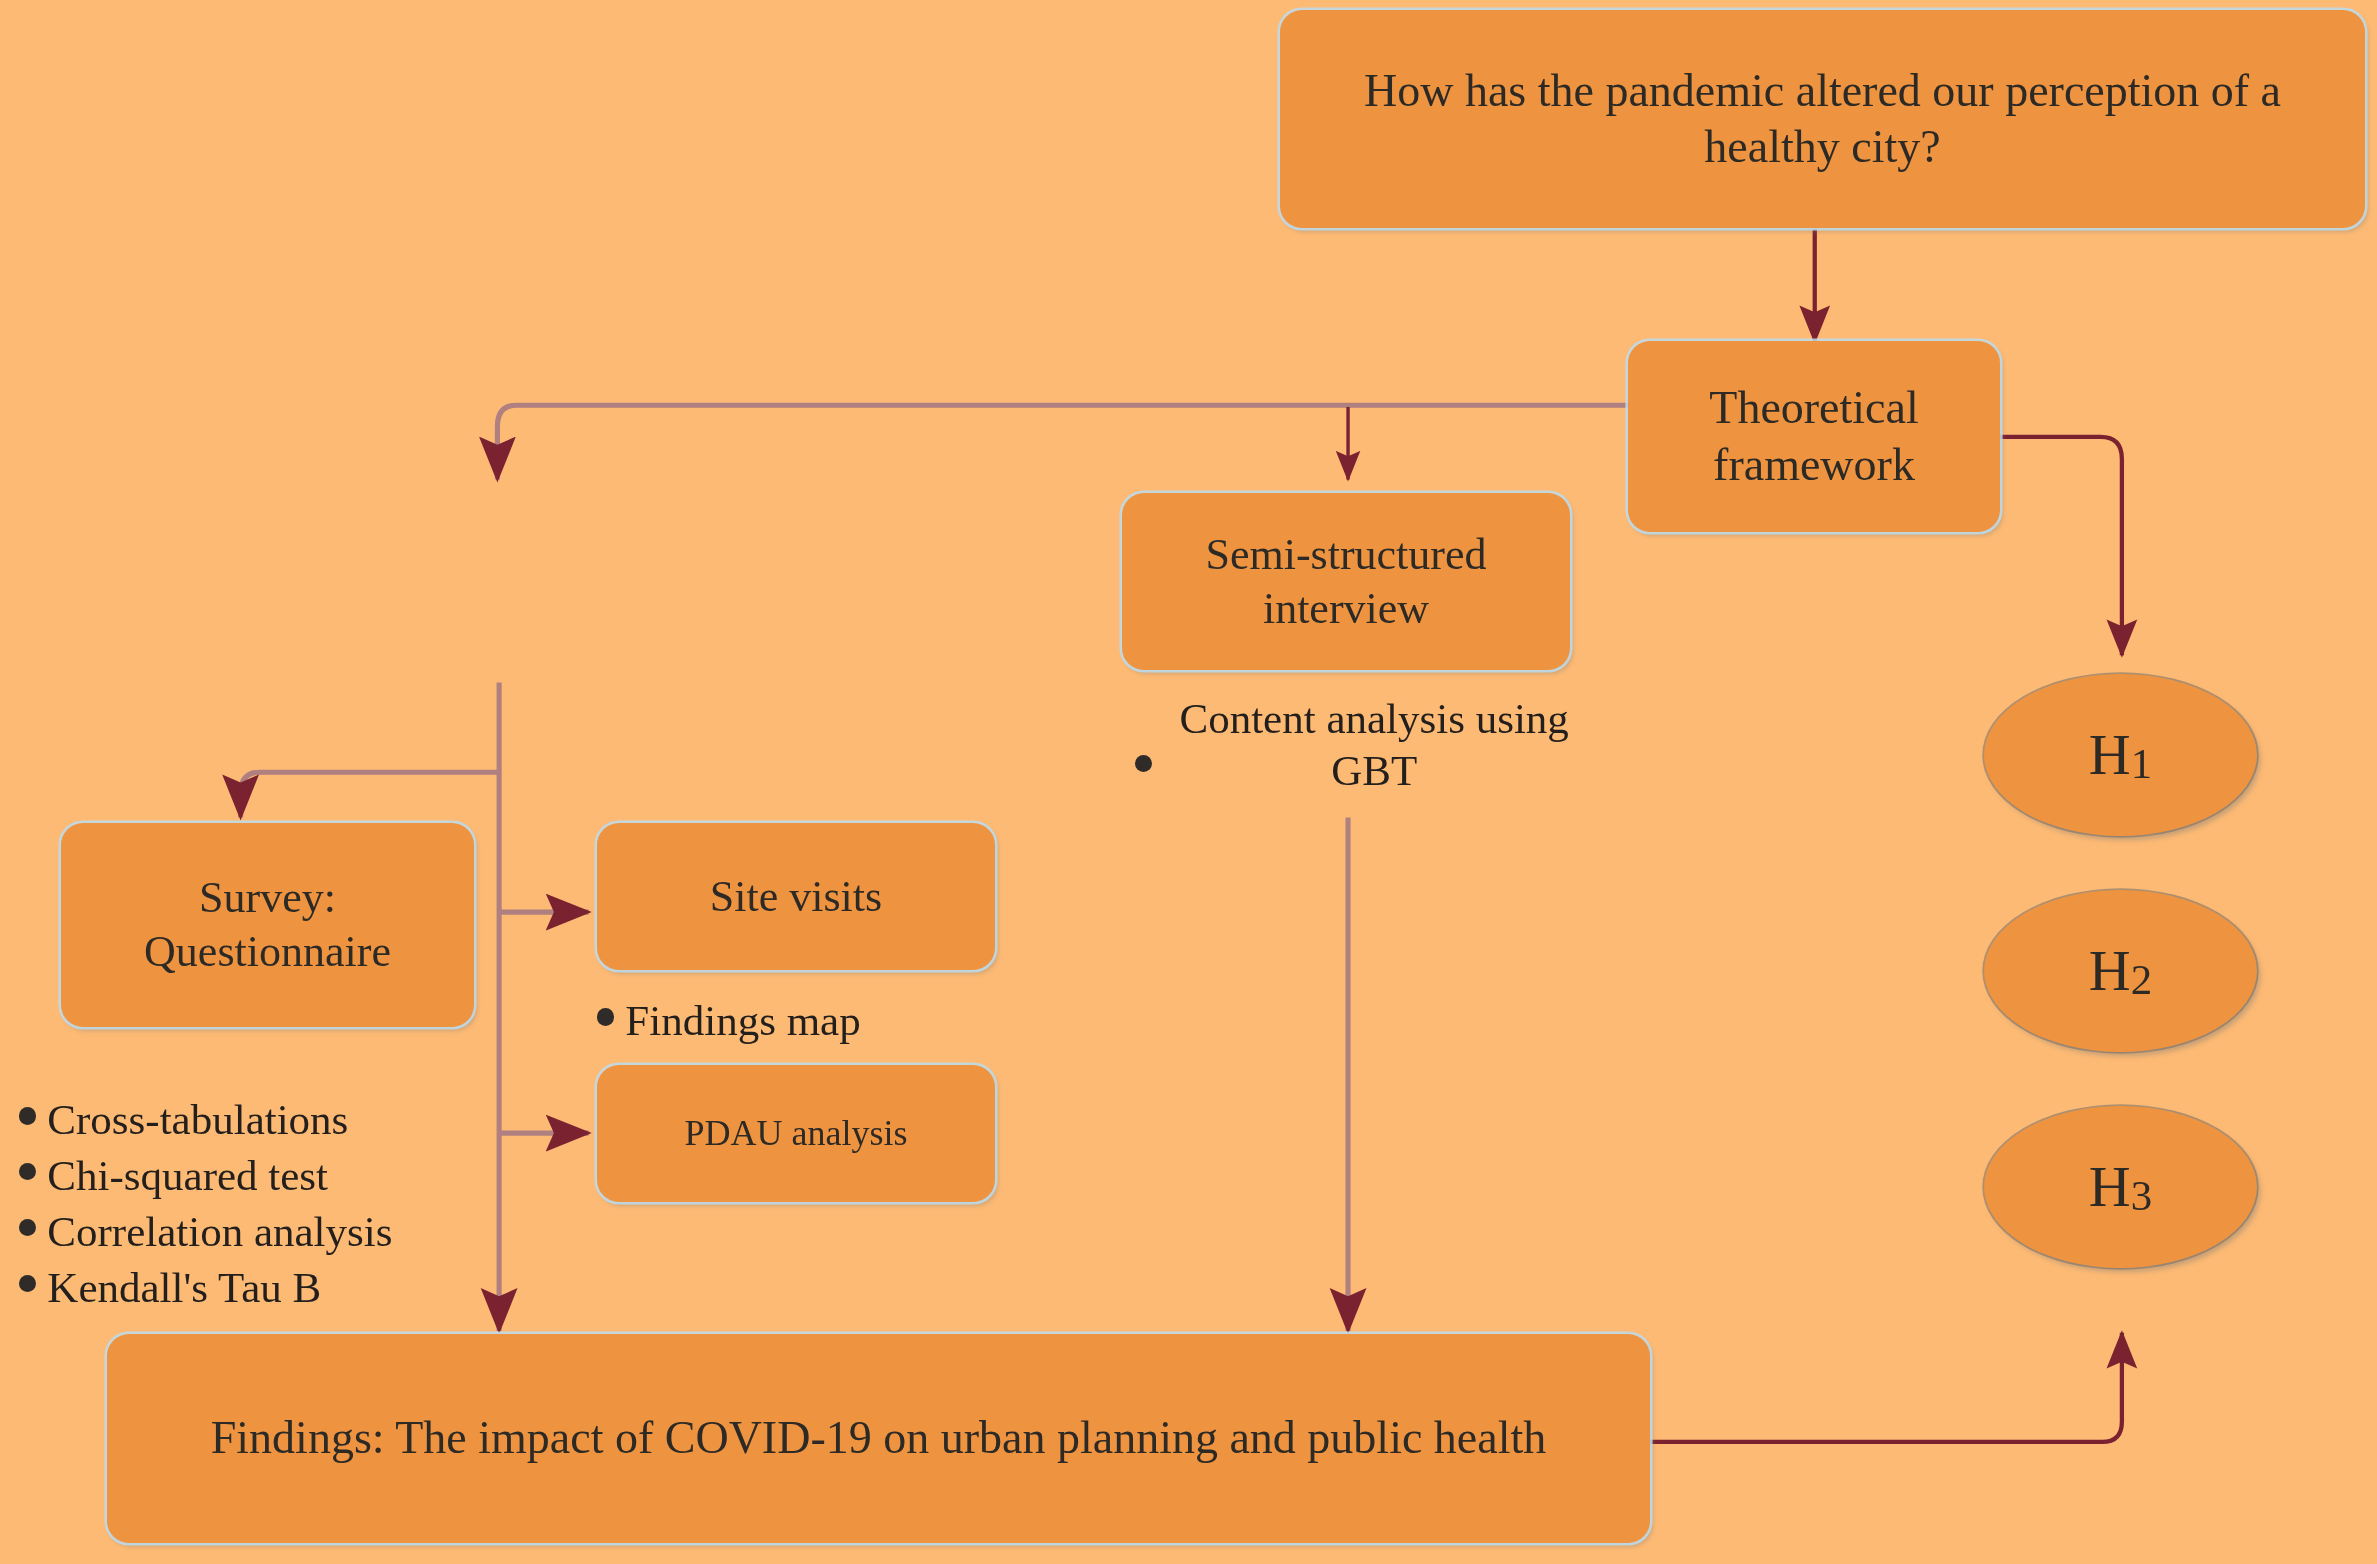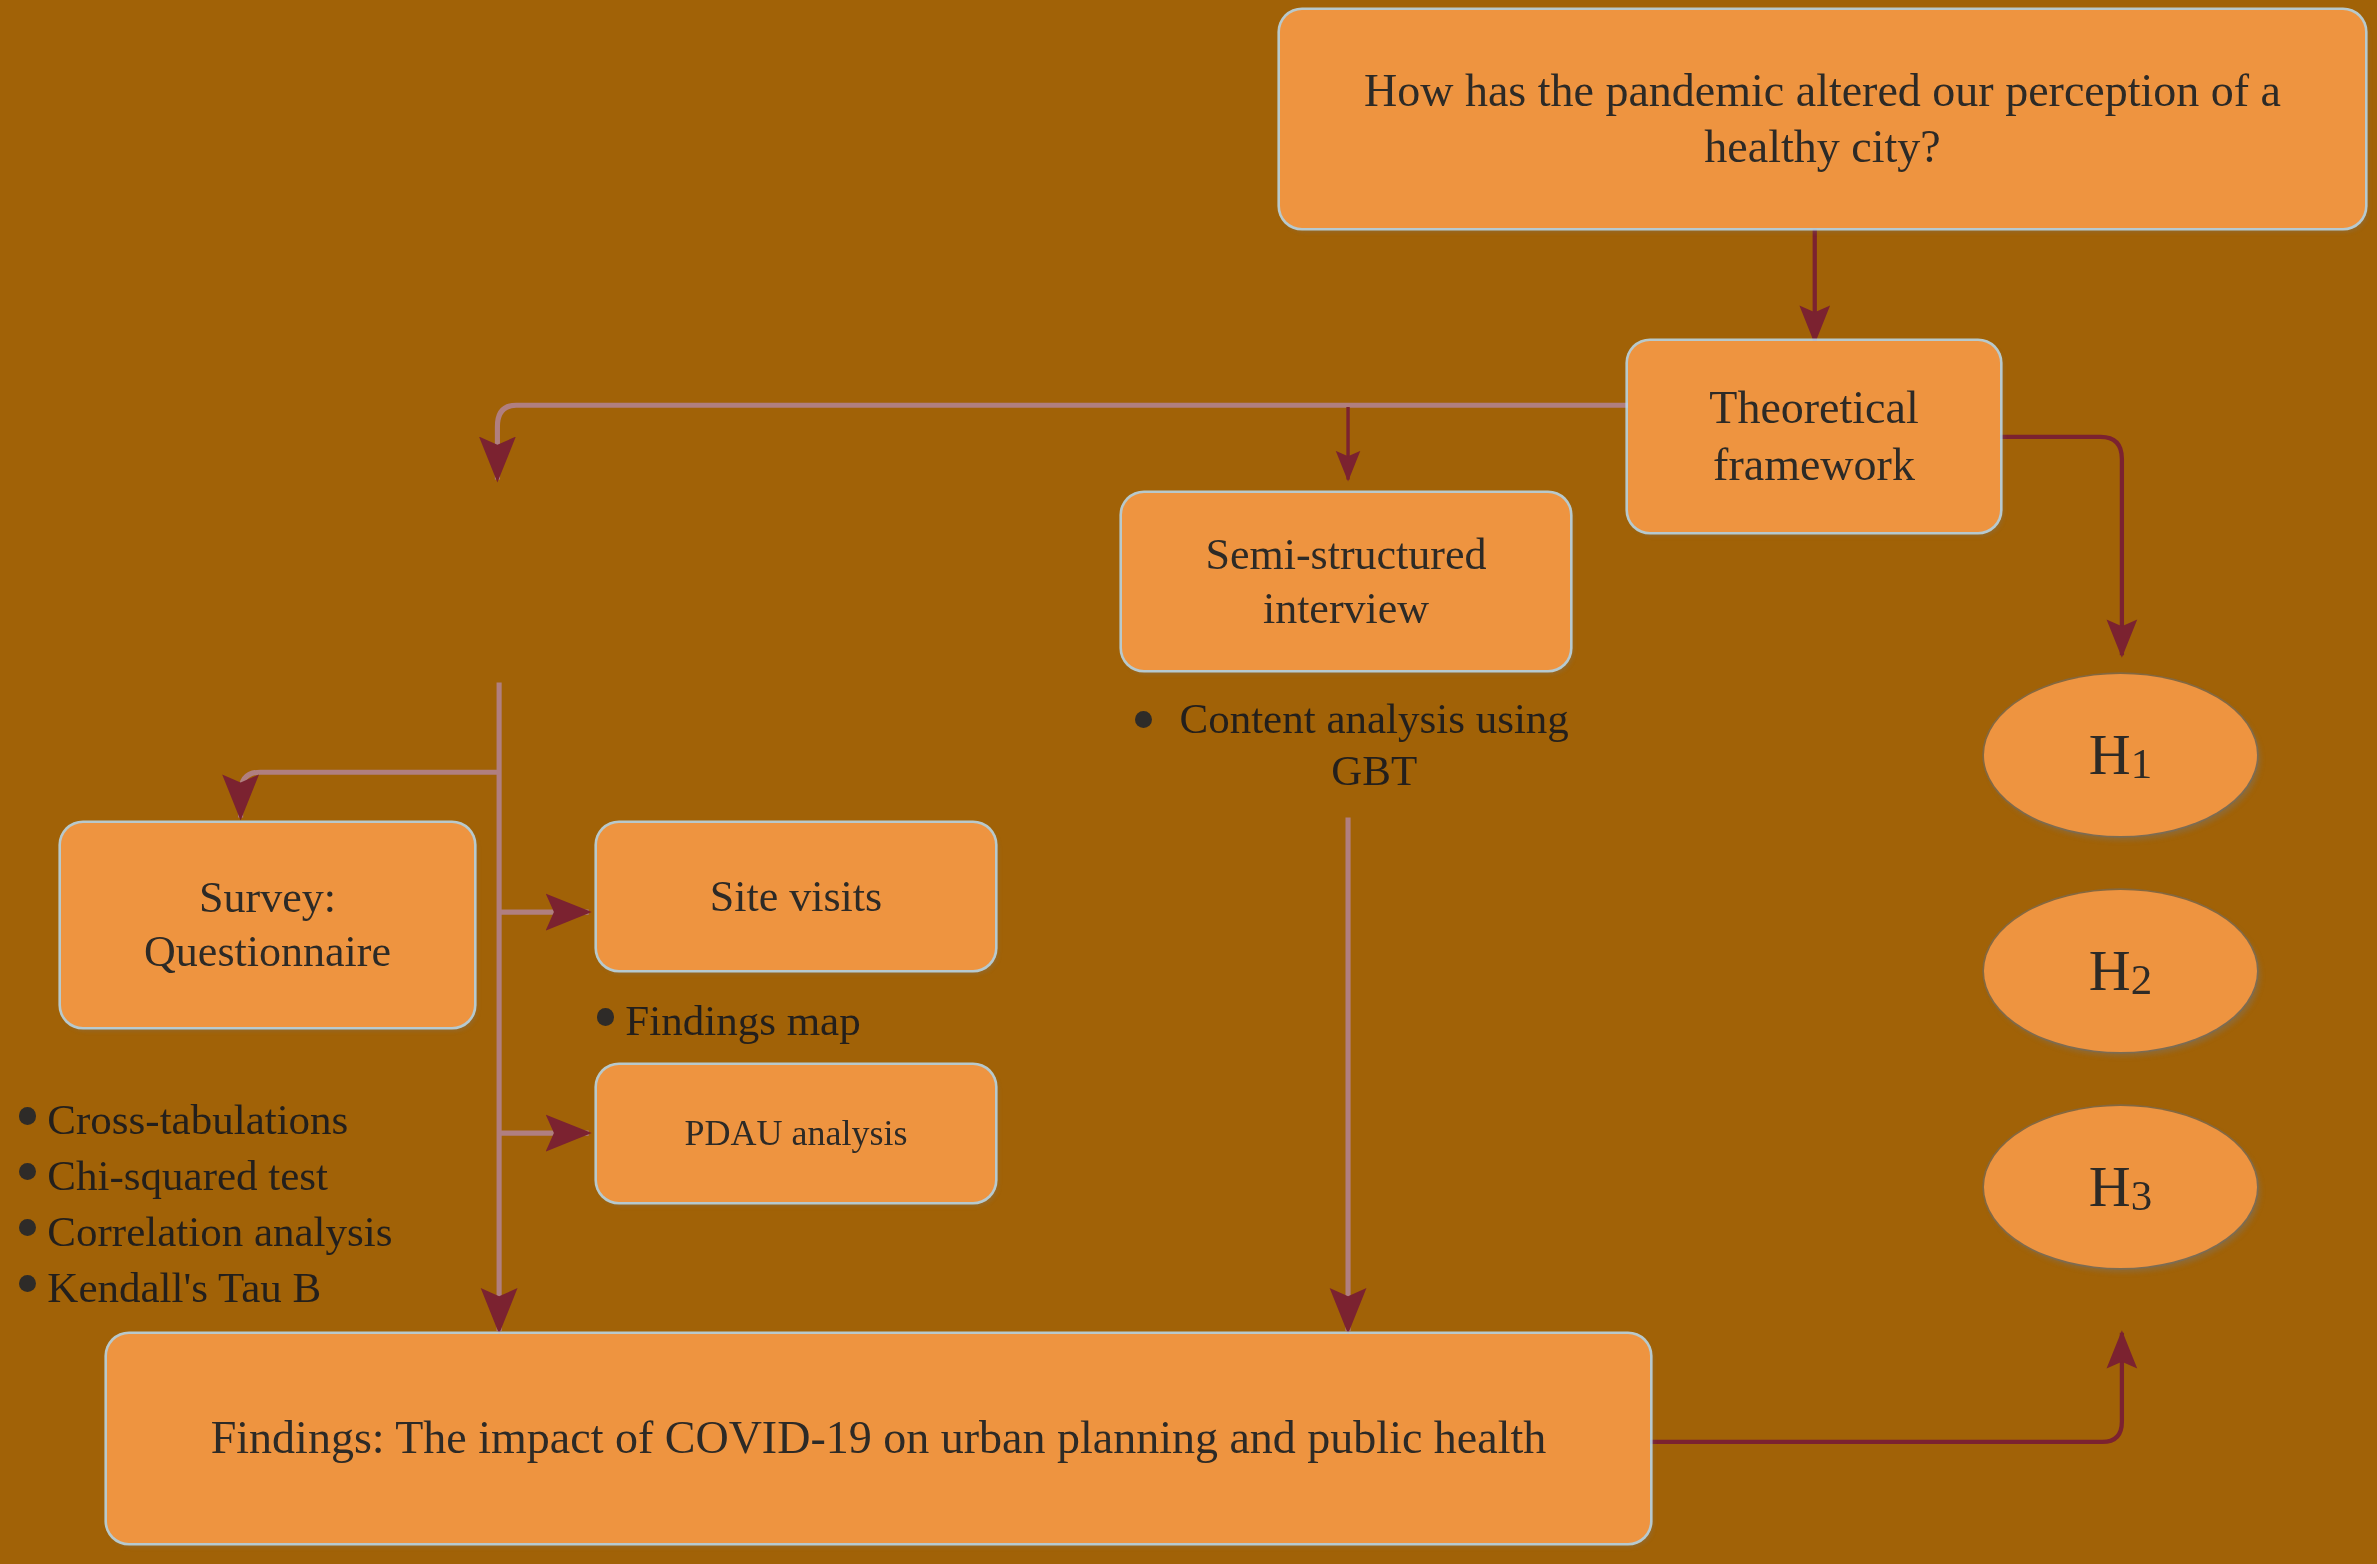--- a/index.html
+++ b/index.html
@@ -8,21 +8,21 @@
     padding: 0;
     background: #ffffff;
   }
   body {
     font-family: "Liberation Serif", "DejaVu Serif", serif;
   }
   #canvas {
     position: relative;
     width: 2377px;
     height: 1564px;
-    background: #a16207;
+    background: #fdba74;
     overflow: hidden;
   }
   
   #connectors {
     position: absolute;
     left: 0;
     top: 0;
     width: 2377px;
     height: 1564px;
     pointer-events: none;
@@ -209,21 +209,21 @@
 
   <div class="bullets" style="left:597px; top:993px; width:444px; font-size:43px;">
     <div class="bullet-row">
       <span class="dot"></span>
       <span class="btext">Findings map</span>
     </div>
   </div>
 
 
   <div class="bullets" style="left:1135px; top:693px; width:444px; font-size:43px; line-height:1.22;">
-    <div class="bullet-row" style="white-space:normal; align-items:flex-start;gap:6px;">
+    <div class="bullet-row" style="white-space:normal; align-items:center;gap:6px;">
       <span class="dot" style="top:0.42em;"></span>
       <span class="btext" style="text-align:center; display:block;">Content analysis using GBT</span>
     </div>
   </div>
 
 
 </div>
 
 
 </body></html>

